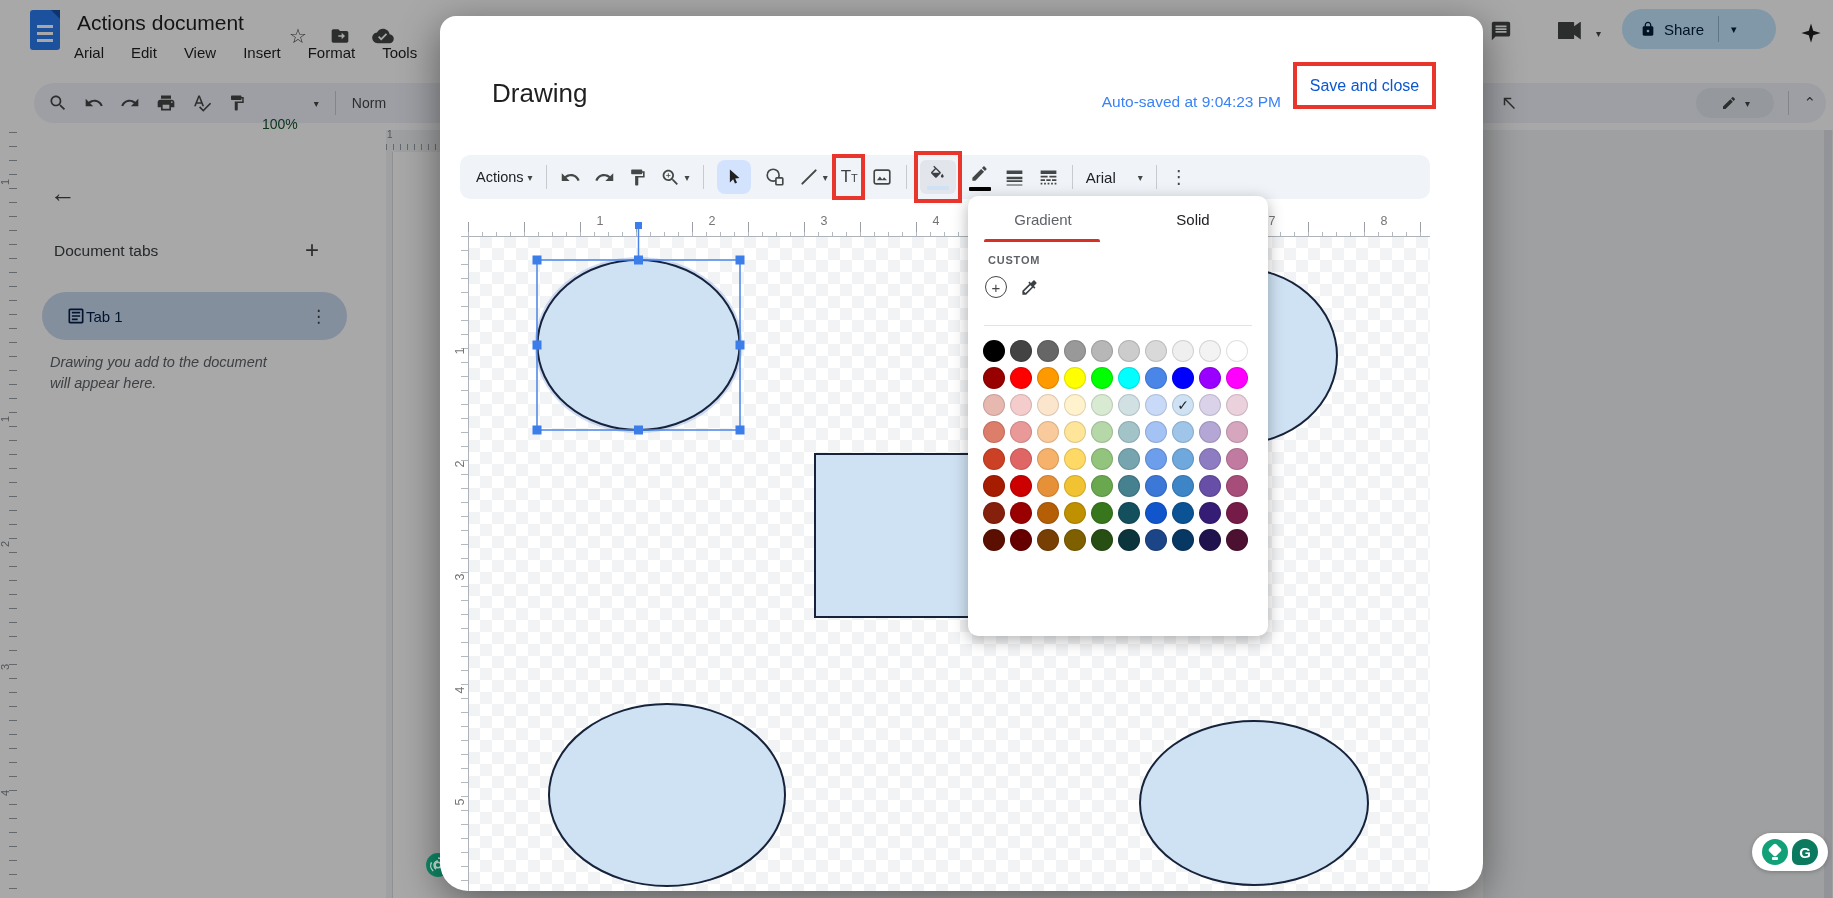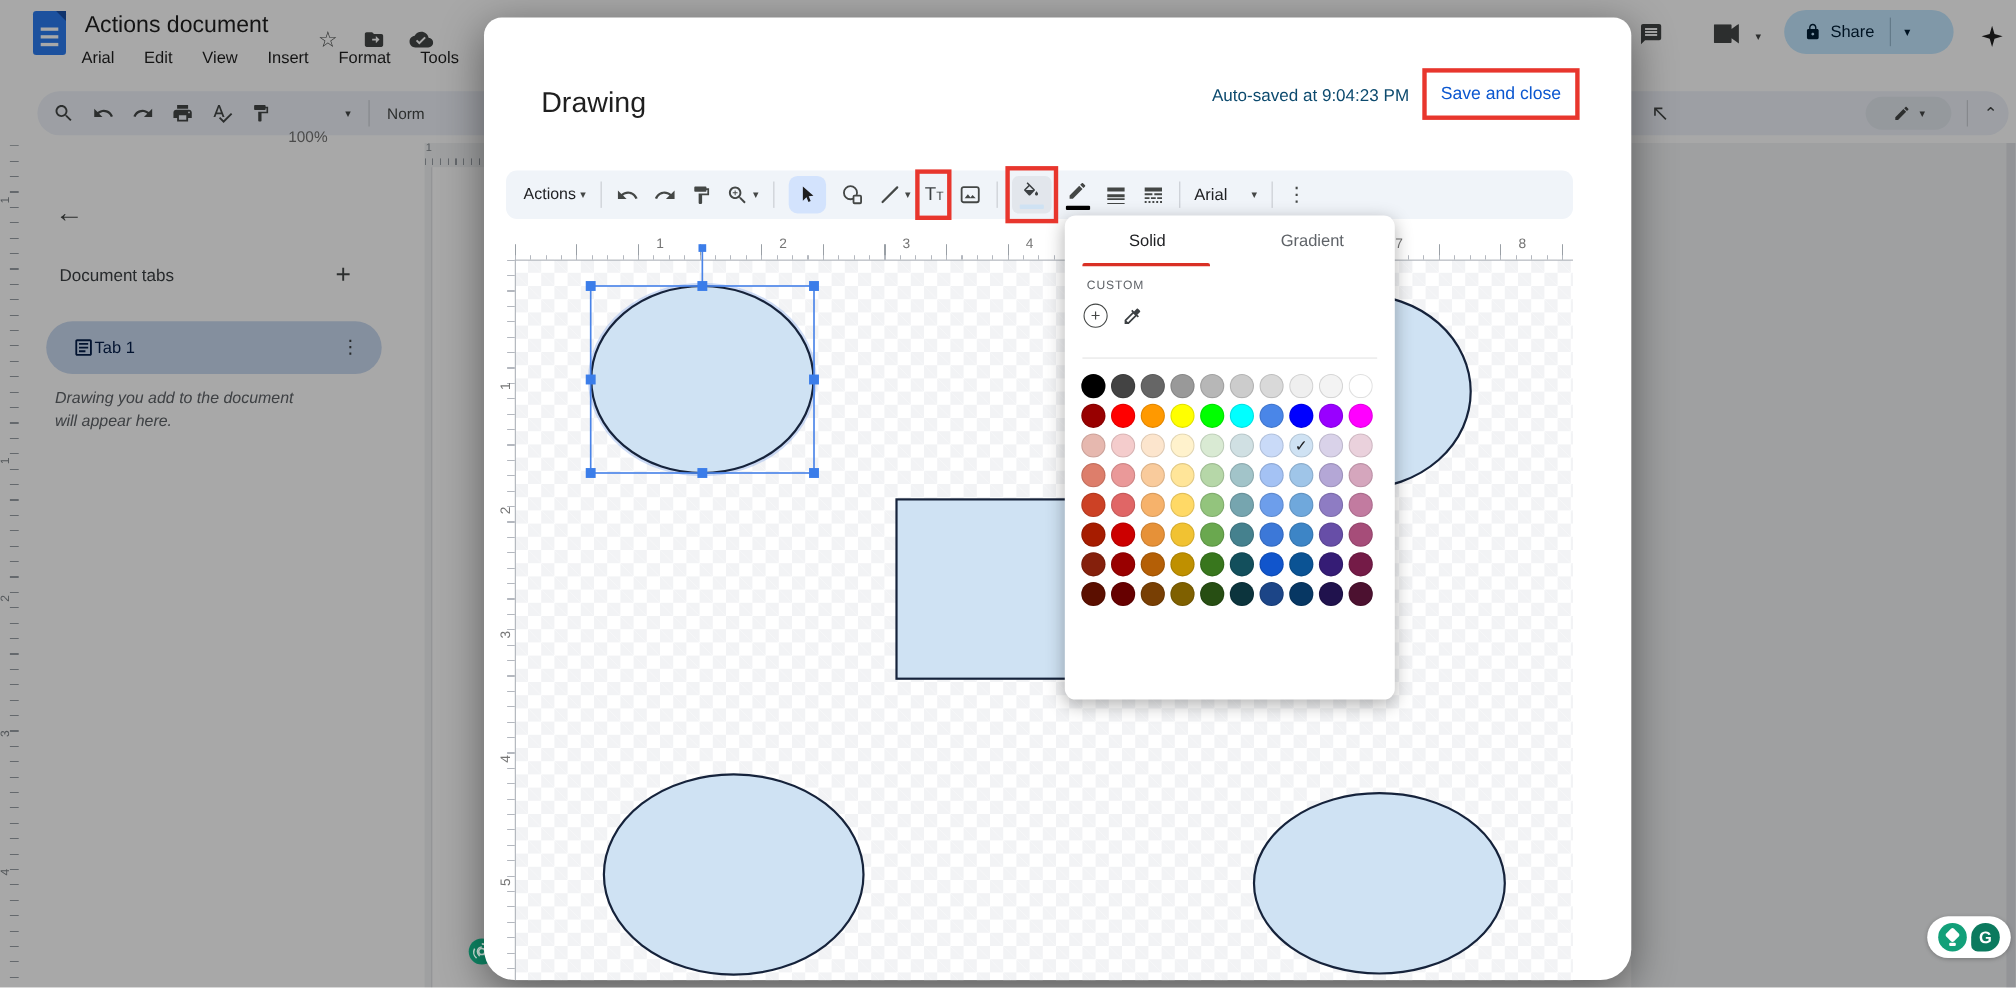--- a/index.html
+++ b/index.html
@@ -16,21 +16,21 @@
   .doc-title{left:77px;top:11px;font-size:21px;color:#1f1f1f;}
   .menu{left:74px;top:44px;display:flex;gap:27px;font-size:15px;color:#1f1f1f;}
   .menu span{cursor:default;}
   .hdr-ic{top:24px;color:#444746;font-size:20px;}
   .share{left:1622px;top:9px;width:154px;height:40px;background:#c2e7ff;border-radius:20px;display:flex;align-items:center;justify-content:flex-start;padding:0;}
   .share .lbl{font-size:15px;color:#001d35;font-weight:500;margin-left:8px;}
   .share .sep{width:1px;height:26px;background:rgba(0,29,53,.25);margin-left:14px;}
   .share .car{font-size:11px;color:#001d35;margin-left:12px;}
   .row2{left:34px;top:83px;width:1792px;height:40px;background:#eef2f9;border-radius:20px;z-index:2;display:block;}
   .row2-left{position:absolute;left:14px;top:0;height:40px;display:flex;align-items:center;gap:16px;}
-  .row2 .zoomtxt{font-size:14px;color:#737373;margin-top:41px;}
+  .row2 .zoomtxt{font-size:14px;color:#14532d;margin-top:41px;}
   .car{font-size:10px;color:#444746;}
   .vsep{width:1px;height:24px;background:#c7cbd1;}
   .stylehint{font-size:14px;color:#444746;}
   .row2-right{position:absolute;right:10px;top:0;height:40px;display:flex;align-items:center;gap:14px;}
   .pencil-pill{width:78px;height:30px;background:#e3e8ef;border-radius:15px;display:flex;align-items:center;justify-content:center;gap:8px;}
   .chev{font-size:15px;color:#444746;}
   
   .lruler{left:0;top:132px;width:18px;height:766px;z-index:2;}
   .lruler .ticks{position:absolute;left:9px;top:0;bottom:0;width:8px;
      background-image:repeating-linear-gradient(180deg,#9aa0a6 0 1px,transparent 1px 14px);}
@@ -48,21 +48,21 @@
   .gap .ticks{position:absolute;left:0;top:14px;width:54px;height:6px;
      background-image:repeating-linear-gradient(90deg,#9aa0a6 0 1px,transparent 1px 7px);}
   .gap .num{position:absolute;left:1px;top:-1px;font-size:10px;color:#80868b;}
   .rightarea{left:1483px;top:130px;width:350px;height:768px;background:#f1f3f4;z-index:1;}
   .rightarea .sb{position:absolute;right:1px;top:0;bottom:0;width:8px;background:#dfe1e5;}
   
   .overlay{left:0;top:0;width:1833px;height:898px;background:rgba(0,0,0,.34);z-index:10;}
   .dialog{left:440px;top:16px;width:1043px;height:875px;background:#fff;border-radius:16px 16px 28px 28px;
      box-shadow:0 10px 40px rgba(0,0,0,.45);z-index:20;}
   .dlg-title{left:52px;top:62px;font-size:26px;color:#1f1f1f;}
-  .autosave{right:202px;top:63px;font-size:15.5px;color:#0c4a6e;}
+  .autosave{right:202px;top:77px;font-size:15.5px;color:#3b82f6;}
   .save-wrap{right:47px;top:46px;width:143px;height:47px;border:4px solid #e8362d;display:flex;align-items:center;justify-content:center;box-sizing:border-box;}
   .save-btn{font-size:16px;color:#0b57d0;font-weight:500;cursor:pointer;}
   
   .dtb{left:20px;top:139px;width:970px;height:44px;background:#f0f4f9;border-radius:10px;display:flex;align-items:center;gap:13px;padding-left:16px;box-sizing:border-box;}
   .dtb .txt{font-size:14.5px;color:#202124;}
   .dtb .item{display:flex;align-items:center;gap:4px;position:relative;}
   .cursor-bg{width:34px;height:34px;background:#d3e3fd;border-radius:8px;display:flex;align-items:center;justify-content:center;}
   .tt{font-weight:500;color:#3c4043;display:flex;align-items:baseline;}
   .tt .b{font-size:17px;}
   .tt .s{font-size:11px;}
@@ -89,21 +89,21 @@
   .halo{fill:none;stroke:#9db9ee;stroke-width:6;opacity:.5;}
   .selrect{fill:none;stroke:#4a84e8;stroke-width:1.5;}
   .handle{fill:#3b7de9;}
   
   .panel{left:528px;top:180px;width:300px;height:440px;background:#fff;border-radius:10px;box-shadow:0 4px 16px rgba(0,0,0,.3);z-index:30;}
   .tabs{position:absolute;left:0;top:0;width:100%;height:46px;display:flex;}
   .tab{flex:1;display:flex;align-items:center;justify-content:center;font-size:15px;cursor:pointer;}
   .tab.active{color:#202124;font-weight:500;}
   .tab.inactive{color:#5f6368;}
   .tab-underline{position:absolute;left:16px;top:43px;width:116px;height:3px;background:#d93025;border-radius:2px 2px 0 0;}
-  .custom-lbl{position:absolute;left:20px;top:58px;font-size:11px;font-weight:400;letter-spacing:.8px;color:#5f6368;}
+  .custom-lbl{position:absolute;left:20px;top:58px;font-size:11px;font-weight:700;letter-spacing:.8px;color:#5f6368;}
   .cust-icons{position:absolute;left:17px;top:80px;display:flex;gap:13px;align-items:center;}
   .addcirc{width:20px;height:20px;border:1.6px solid #444746;border-radius:50%;display:flex;align-items:center;justify-content:center;font-size:15px;color:#444746;line-height:1;}
   .pdiv{position:absolute;left:16px;right:16px;top:129px;height:1px;background:#e3e3e3;}
   .grid{position:absolute;left:15px;top:144px;display:grid;grid-template-columns:repeat(10,22px);gap:5px;}
   .sw{width:22px;height:22px;border-radius:50%;box-shadow:inset 0 0 0 1px rgba(0,0,0,.12);position:relative;cursor:pointer;}
   .ck{position:absolute;left:0;top:0;width:22px;height:22px;display:flex;align-items:center;justify-content:center;font-size:14px;color:#202124;}
   .transp{position:absolute;left:17px;top:374px;width:264px;height:50px;border:1px solid #d5d8dc;border-radius:25px;display:flex;align-items:center;justify-content:center;gap:10px;font-size:15px;color:#3c4043;cursor:pointer;}
   
   .fingerprint{left:425px;top:852px;width:26px;height:26px;z-index:15;}
   .gwidget{left:1752px;top:833px;width:76px;height:38px;background:#fff;border-radius:19px 19px 19px 19px;z-index:40;display:flex;align-items:center;justify-content:center;gap:4px;box-shadow:0 1px 4px rgba(0,0,0,.25);}
@@ -428,22 +428,22 @@
           <rect x="280.5" y="130.5" width="9" height="9" class="handle"></rect>
           <rect x="77.5" y="215.5" width="9" height="9" class="handle"></rect>
           <rect x="179" y="215.5" width="9" height="9" class="handle"></rect>
           <rect x="280.5" y="215.5" width="9" height="9" class="handle"></rect>
         </g>
       </svg>
     </div>
 
     <div class="abs panel">
       <div class="tabs">
+        <span class="tab inactive">Gradient</span>
         <span class="tab active">Solid</span>
-        <span class="tab inactive">Gradient</span>
       </div>
       <div class="tab-underline"></div>
       <span class="custom-lbl">CUSTOM</span>
       <div class="cust-icons">
         <span class="addcirc">+</span>
         <span class="i">
             <svg width="19" height="19" viewBox="0 0 24 24">
               <path fill="#3c4043" d="M20.71 5.63l-2.34-2.34c-.39-.39-1.02-.39-1.41 0l-3.12 3.12-1.93-1.91-1.41 1.41 1.42 1.42L3 16.25V21h4.75l8.92-8.92 1.42 1.42 1.41-1.41-1.92-1.92 3.12-3.12c.4-.4.4-1.03.01-1.42zM6.92 19 5 17.08l8.06-8.06 1.92 1.92L6.92 19z"></path>
             </svg>
           </span>

